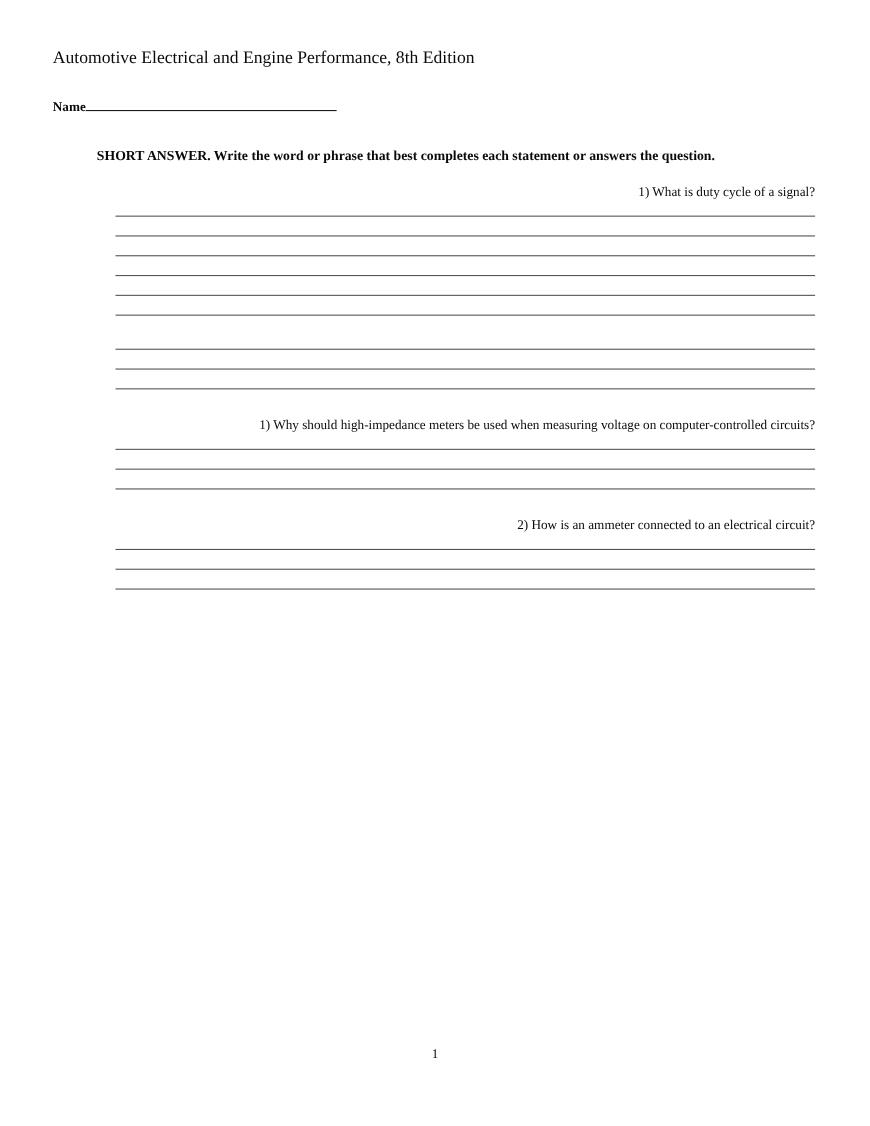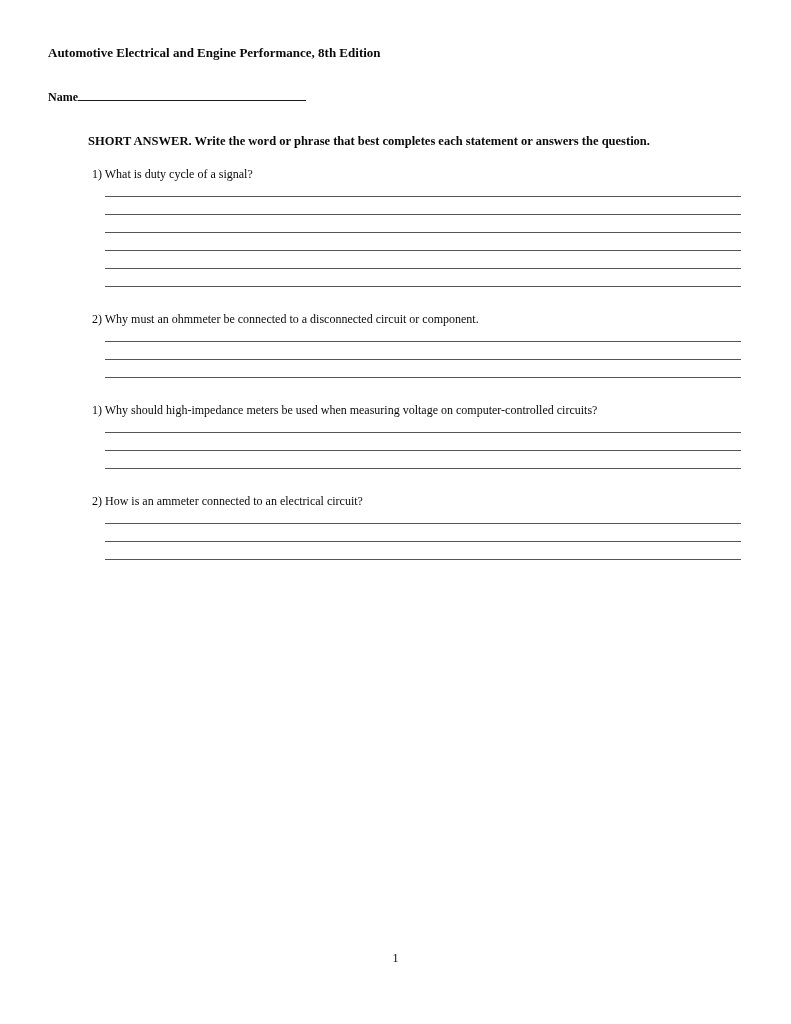--- a/index.html
+++ b/index.html
@@ -13,22 +13,22 @@
     height: 1024px;
     background: #ffffff;
     font-family: "Liberation Serif", serif;
     color: #0a0a0a;
     overflow: hidden;
   }
   .doc-header {
     position: absolute;
     left: 48px;
     top: 46px;
-    font-size: 13px;
-    font-weight: bold;
+    font-size: 16px;
+    font-weight: normal;
     line-height: 14.5px;
     white-space: nowrap;
   }
   .name-row {
     position: absolute;
     left: 48px;
     top: 87px;
     font-size: 12px;
     font-weight: bold;
     white-space: nowrap;
@@ -48,20 +48,21 @@
     font-size: 12.5px;
     font-weight: bold;
     line-height: 15px;
     margin-left: 40px;
   }
   .questions {
     position: absolute;
     left: 92px;
     top: 167px;
     width: 649px;
+    text-align: right;
   }
   .question-block {
     margin-bottom: 8px;
   }
   .question-text {
     height: 16px;
     font-size: 12px;
     line-height: 15px;
     white-space: nowrap;
   }
@@ -101,21 +102,20 @@
         <div class="answer-lines">
           <div class="answer-line" style="border-top-color: rgb(85, 85, 85);"></div>
           <div class="answer-line" style="border-top-color: rgb(85, 85, 85);"></div>
           <div class="answer-line" style="border-top-color: rgb(85, 85, 85);"></div>
           <div class="answer-line" style="border-top-color: rgb(85, 85, 85);"></div>
           <div class="answer-line" style="border-top-color: rgb(85, 85, 85);"></div>
           <div class="answer-line" style="border-top-color: rgb(85, 85, 85);"></div>
         </div>
       </div>
       <div class="question-block">
-        <div class="question-text">2) Why must an ohmmeter be connected to a disconnected circuit or component.</div>
         <div class="answer-lines">
           <div class="answer-line" style="border-top-color: rgb(85, 85, 85);"></div>
           <div class="answer-line" style="border-top-color: rgb(85, 85, 85);"></div>
           <div class="answer-line" style="border-top-color: rgb(85, 85, 85);"></div>
         </div>
       </div>
       <div class="question-block">
         <div class="question-text">1) Why should high-impedance meters be used when measuring voltage on computer-controlled circuits?</div>
         <div class="answer-lines">
           <div class="answer-line" style="border-top-color: rgb(85, 85, 85);"></div>

